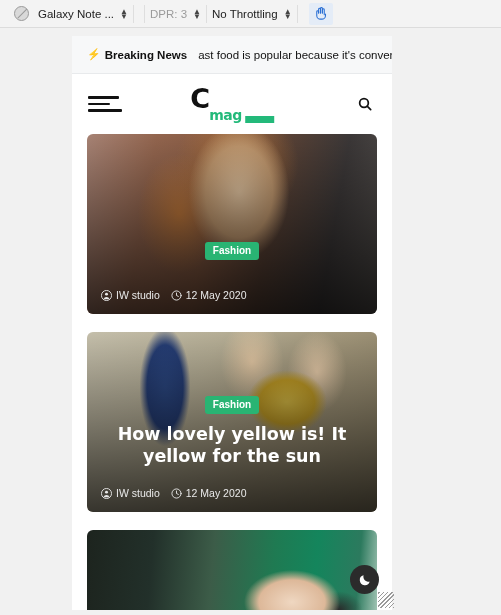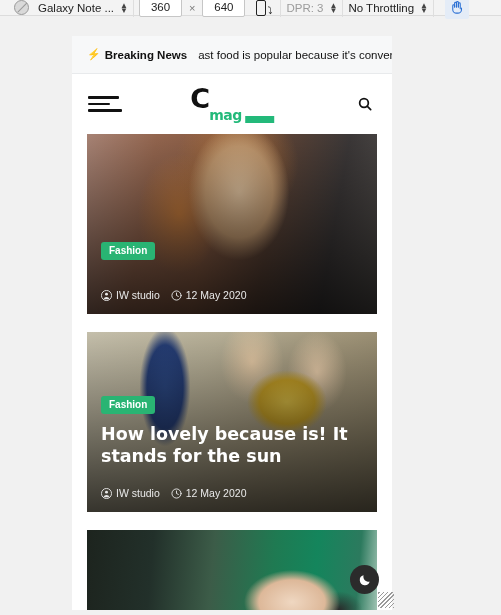--- a/index.html
+++ b/index.html
@@ -6,21 +6,21 @@
   html, body {
     width: 501px; height: 615px;
     overflow: hidden;
     background: #f1f1f1;
     font-family: "Liberation Sans", sans-serif;
   }
 
   
   #devtools-toolbar {
     position: absolute; top: 0; left: 0;
-    width: 501px; height: 16px;
+    width: 501px; height: 28px;
     background: #f3f3f3;
     border-bottom: 1px solid #dcdcdc;
     display: flex; align-items: center;
     font-size: 11.5px; color: #333;
   }
   .tb-sep { width: 1px; height: 18px; background: #dedede; margin: 0 5px; }
   .tb-group { display: flex; align-items: center; height: 28px; }
 
   .device-circle-icon {
     width: 15px; height: 15px; border-radius: 50%;
@@ -124,22 +124,22 @@
 
   #search-btn {
     margin-left: auto; width: 22px; height: 22px;
     display: flex; align-items: center; justify-content: center;
     cursor: pointer;
   }
 
   
   #card-list { padding: 0 15px; }
   .news-card {
-    position: relative; width: 290px; border-radius: 0;
-    overflow: hidden; margin-bottom: 18px;
+    position: relative; width: 290px; border-radius: 6px;
+    overflow: hidden; margin-bottom: 18px; text-align: center;
   }
   .card-media { position: absolute; inset: 0; }
   .card-shade {
     position: absolute; inset: 0;
     background: linear-gradient(to bottom, rgba(0,0,0,0.05) 0%, rgba(0,0,0,0.35) 45%, rgba(0,0,0,0.72) 100%);
   }
   .card-body {
     position: absolute; left: 0; right: 0; bottom: 0;
     padding: 12px 14px 13px 14px;
   }
@@ -208,29 +208,20 @@
     <div class="device-circle-icon"></div>
     <span id="device-select-label">Galaxy Note ...</span>
     <span class="spinner-arrows">
       <span>▲</span>
       <span>▼</span>
     </span>
   </div>
 
   <div class="tb-sep"></div>
 
-  <div class="tb-group">
-    <div class="dim-input" title="width">360</div>
-    <span class="dim-x">×</span>
-    <div class="dim-input" title="height">640</div>
-    <div class="rotate-icon">
-      <div class="phone"></div>
-      <div class="arr">⤵</div>
-    </div>
-  </div>
 
   <div class="tb-sep"></div>
 
   <div class="tb-group">
     <span class="dpr-label">DPR: 3</span>
     <span class="spinner-arrows">
       <span>▲</span>
       <span>▼</span>
     </span>
   </div>
@@ -315,21 +306,21 @@
           </span>
         </div>
       </div>
     </div>
 
     <div class="news-card" style="height:180px">
       <div class="card-media photo-2"></div>
       <div class="card-shade"></div>
       <div class="card-body">
         <span class="cat-badge">Fashion</span>
-        <div class="card-title">How lovely because is! It stands for the sun</div>
+        <div class="card-title">How lovely yellow is! It yellow for the sun</div>
         <div class="card-meta">
           <span class="meta-item">
             <svg width="11" height="11" viewBox="0 0 24 24" fill="#e9e9e9">
               <circle cx="12" cy="12" r="11" fill="none" stroke="#e9e9e9" stroke-width="2"></circle>
               <circle cx="12" cy="9" r="3.2"></circle>
               <path d="M5.5 20a6.8 6.8 0 0 1 13 0z"></path>
             </svg>
             <span>IW studio</span>
           </span>
           <span class="meta-item">

